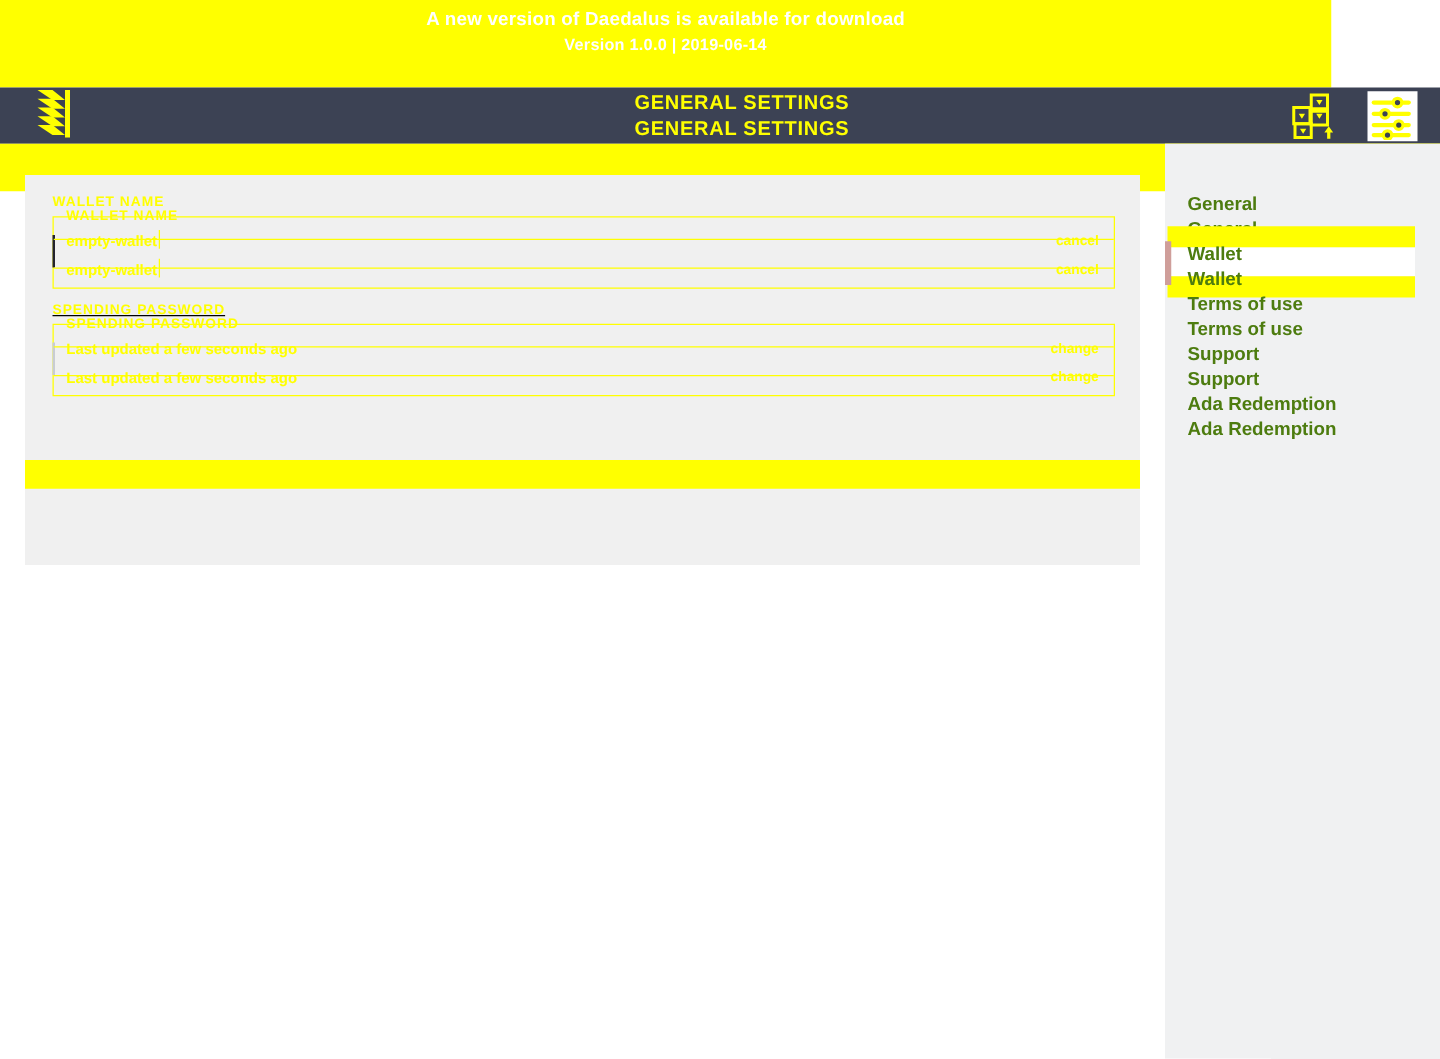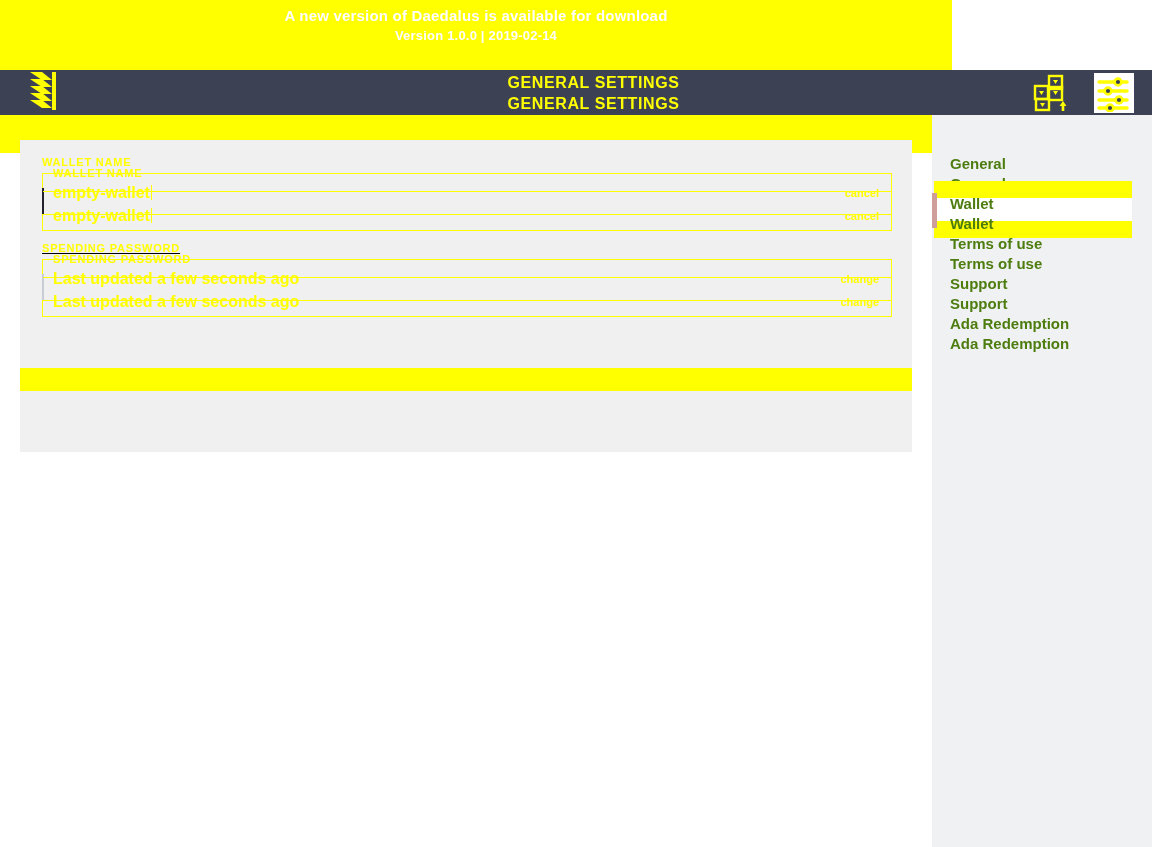--- a/index.html
+++ b/index.html
@@ -16,21 +16,21 @@
     position: relative;
     width: 1152px;
     height: 847px;
     background: #ffffff;
   }
 
   
   .news-banner {
     position: absolute;
     left: 0; top: 0;
-    width: 952px;
+    width: 1065px;
     height: 70px;
     background: #ffff00;
     display: flex;
     flex-direction: column;
     align-items: center;
     justify-content: flex-start;
     padding-top: 5px;
   }
   .news-line {
     color: #ffffff;
@@ -148,21 +148,21 @@
     left: -1px; top: 14px;
     width: 2px; height: 26px;
     background: #22222c;
   }
   .field-caret.grey { background: #c8ccd4; }
 
   .field-value {
     position: absolute;
     left: 10px;
     color: #ffff00;
-    font-size: 16px;
+    font-size: 12px;
     font-weight: bold;
     line-height: 20px;
     white-space: nowrap;
   }
   .field-value.v1 { top: 9px; }
   .field-value.v2 { top: 32px; }
   .field-value .caret-bar {
     display: inline-block;
     width: 1px; height: 15px;
     background: #ffff00;
@@ -245,21 +245,21 @@
   .menu-item.active .lbl { z-index: 4; }
 
 </style>
 </head>
 <body>
 
 <div id="app">
 
   <div class="news-banner">
     <div class="news-line">A new version of Daedalus is available for download</div>
-    <div class="news-line sub">Version 1.0.0 | 2019-02-14</div>
+    <div class="news-line sub">Version 1.0.0 | 2019-06-14</div>
   </div>
 
   <div class="topbar">
 
     <div class="logo">
       <svg width="42" height="45" viewBox="0 0 42 45" aria-hidden="true">
         <g fill="#ffff00">
           <polygon points="8,2 20,2 30,10 20,10"></polygon>
           <polygon points="8,9 20,9 30,17 20,17"></polygon>
           <polygon points="8,16 20,16 30,24 20,24"></polygon>

